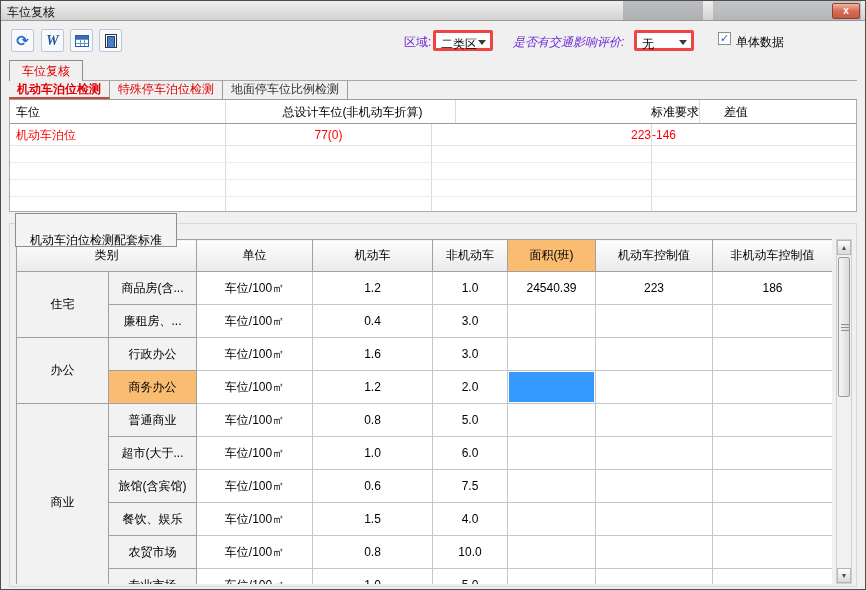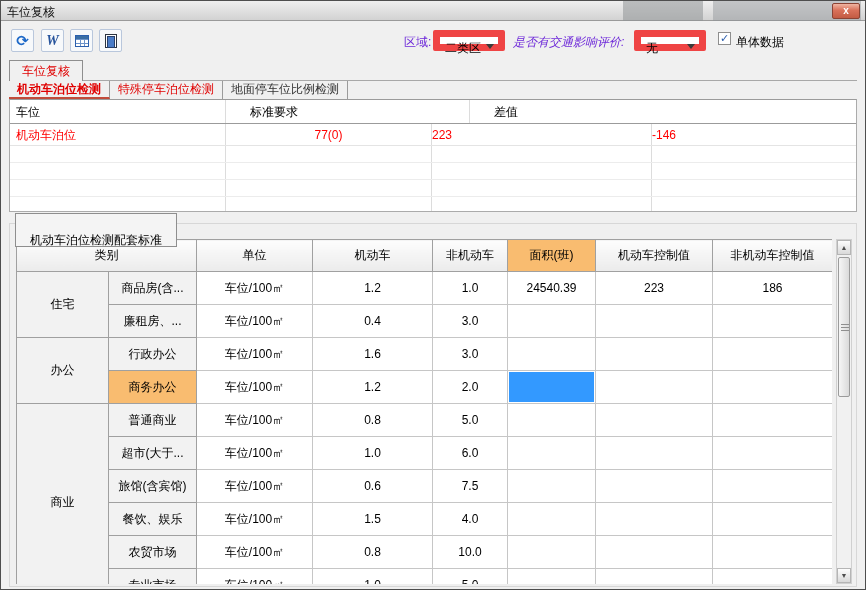--- a/index.html
+++ b/index.html
@@ -33,22 +33,22 @@
                   repeating-linear-gradient(0deg, transparent 0 2.5px, #6C93C9 2.5px 3.5px),
                   repeating-linear-gradient(90deg, transparent 0 3.5px, #6C93C9 3.5px 4.5px), #FFF; }
   .door-glyph { position:absolute; left:5px; top:4px; width:12px; height:14px;
                 border:1px solid #2C3440; background:#FFF; }
   .door-glyph::before { content:""; position:absolute; left:1px; top:1px; width:6px; height:10px;
                 background:#4A7CC7; border:1px solid #28406B; }
 
   .tb-label { position:absolute; top:33px; font-size:12px; color:#6d28d9; white-space:nowrap; }
   #region-label { left:403px; }
   #traffic-label { left:512px;font-style:italic; }
-  .combo { position:absolute; top:29px; width:72px; height:21px; background:#FFF;
-           border:7px solid #ef4444; border-radius:2px; cursor:pointer; }
+  .combo { position:absolute; top:29px; width:60px; height:21px; background:#FFF;
+           border:3px solid #ef4444; border-radius:2px; cursor:pointer; }
   #region-combo { left:432px; }
   #traffic-combo { left:633px; }
   .combo .val { position:absolute; left:5px; top:3px; font-size:12px; }
   .combo .arrow { position:absolute; right:4px; top:7px; width:0; height:0;
                   border-left:4px solid transparent; border-right:4px solid transparent;
                   border-top:5px solid #3A3A3A; }
   #single-checkbox { position:absolute; left:717px; top:31px; width:13px; height:13px;
                      background:#FFF; border:1px solid #8E8E8E; cursor:pointer;
                      color:#2B5DAD; font-size:11px; font-weight:bold; line-height:11px; text-align:center; }
   #single-label { position:absolute; left:735px; top:33px; }
@@ -66,21 +66,21 @@
   .subtab.plain { color:#333; }
 
   
   #summary { position:absolute; left:8px; right:8px; top:98px; height:113px;
              background:#FFF; border:1px solid #ABABAB; border-top:1px solid #9B9B9B; overflow:hidden; }
   .srow { display:flex; width:100%; }
   .scell { border-right:1px solid #DCDCDC; overflow:hidden; white-space:nowrap; }
   .scell:last-child { border-right:none; }
   .c1 { width:216px; text-align:left; padding-left:6px; }
   .c2 { width:206px; text-align:center; }
-  .c3 { width:220px; text-align:left; }
+  .c3 { width:220px; text-align:right; }
   .c4 { width:206px; text-align:left; flex:1; }
   #summary-head { height:24px; line-height:24px; border-bottom:1px solid #9B9B9B;gap:24px; }
   #summary-data { height:22px; line-height:22px; color:#FF0000; border-bottom:1px solid #E4E4E4; }
   .srow.empty { height:17px; border-bottom:1px solid #ECECEC; }
 
   
   #groupbox { position:absolute; left:8px; right:8px; top:222px; bottom:2px;
               border:1px solid #D7D7D7; }
   #groupbox-label { position:absolute; left:5px; top:-11px; height:22px; line-height:20px;
                     padding:16px 14px; background:#F4F4F4; border:1px solid #8E8E8E; z-index:3; }
@@ -160,20 +160,21 @@
   <div id="main-tabline"></div>
   <div id="subtabs">
     <div class="subtab sel">机动车泊位检测</div>
     <div class="subtab red">特殊停车泊位检测</div>
     <div class="subtab plain">地面停车位比例检测</div>
   </div>
 
   <div id="summary">
     <div class="srow" id="summary-head">
       <div class="scell c1">车位</div>
+      <div class="scell c2">总设计车位(非机动车折算)</div>
       <div class="scell c3">标准要求</div>
       <div class="scell c4">差值</div>
     </div>
     <div class="srow" id="summary-data">
       <div class="scell c1">机动车泊位</div>
       <div class="scell c2">77(0)</div>
       <div class="scell c3">223</div>
       <div class="scell c4">-146</div>
     </div>
     <div class="srow empty">

